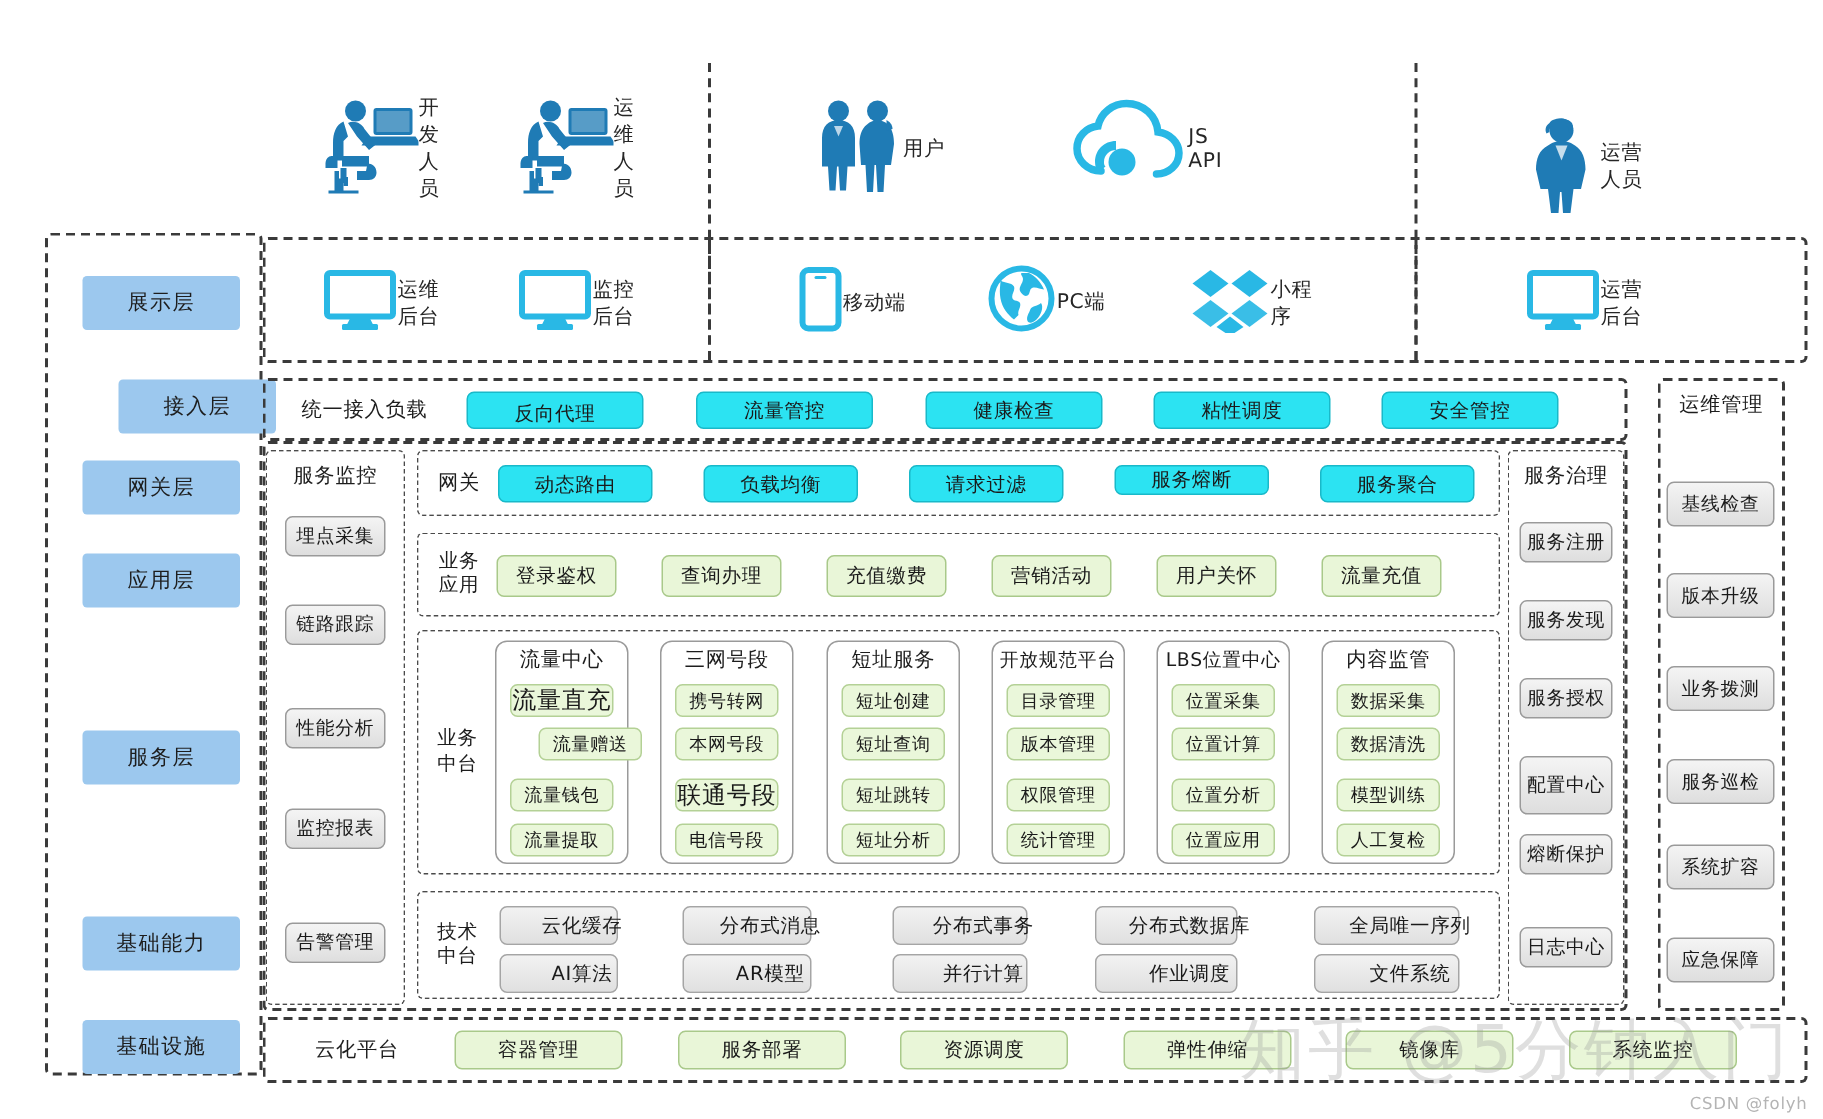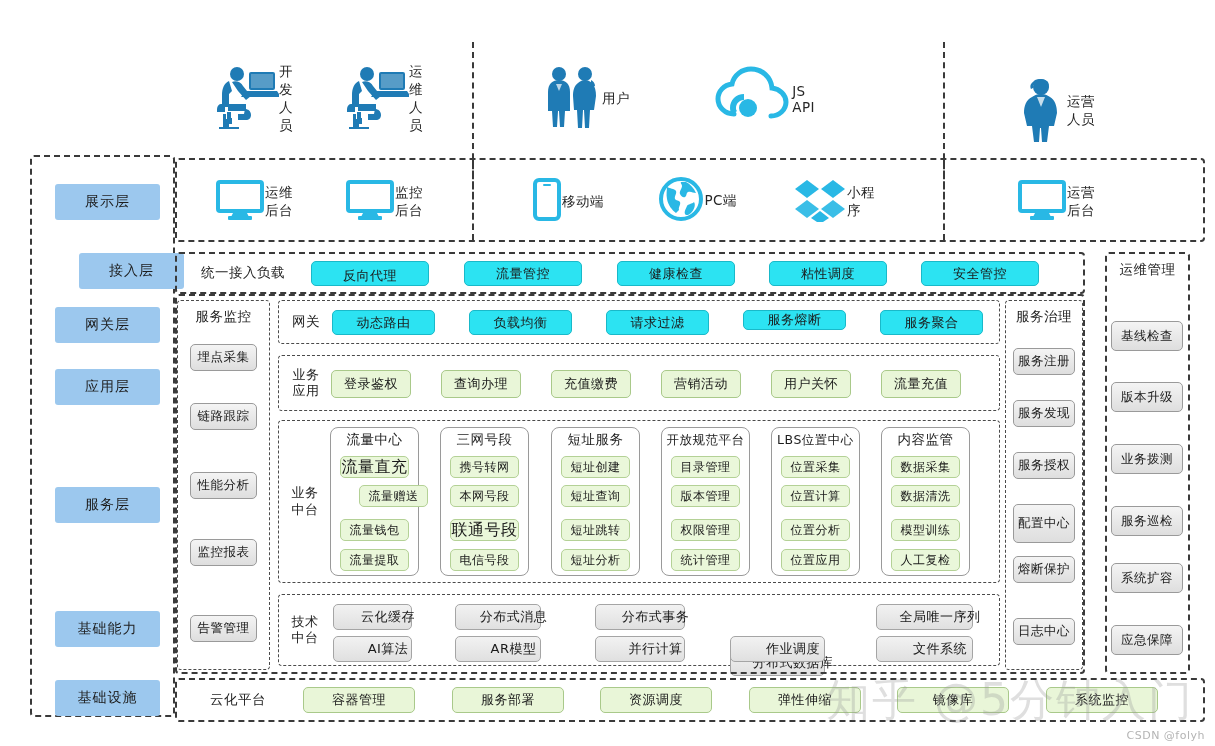--- a/index.html
+++ b/index.html
@@ -515,21 +515,21 @@
     <span>AR模型</span>
     </div>
 
   <div class="pill greysoft" style="left:595px; top:604px; width:90px; height:26px;">
     <span>分布式事务</span>
     </div>
   <div class="pill greysoft" style="left:595px; top:636px; width:90px; height:26px;">
     <span>并行计算</span>
     </div>
 
-  <div class="pill greysoft" style="left:730px; top:604px; width:95px; height:26px;margin-top:46px;">
+  <div class="pill greysoft" style="left:730px; top:604px; width:95px; height:26px;">
     <span>分布式数据库</span>
     </div>
   <div class="pill greysoft" style="left:730px; top:636px; width:95px; height:26px;">
     <span>作业调度</span>
     </div>
 
   <div class="pill greysoft" style="left:876px; top:604px; width:97px; height:26px;">
     <span>全局唯一序列</span>
     </div>
   <div class="pill greysoft" style="left:876px; top:636px; width:97px; height:26px;">

